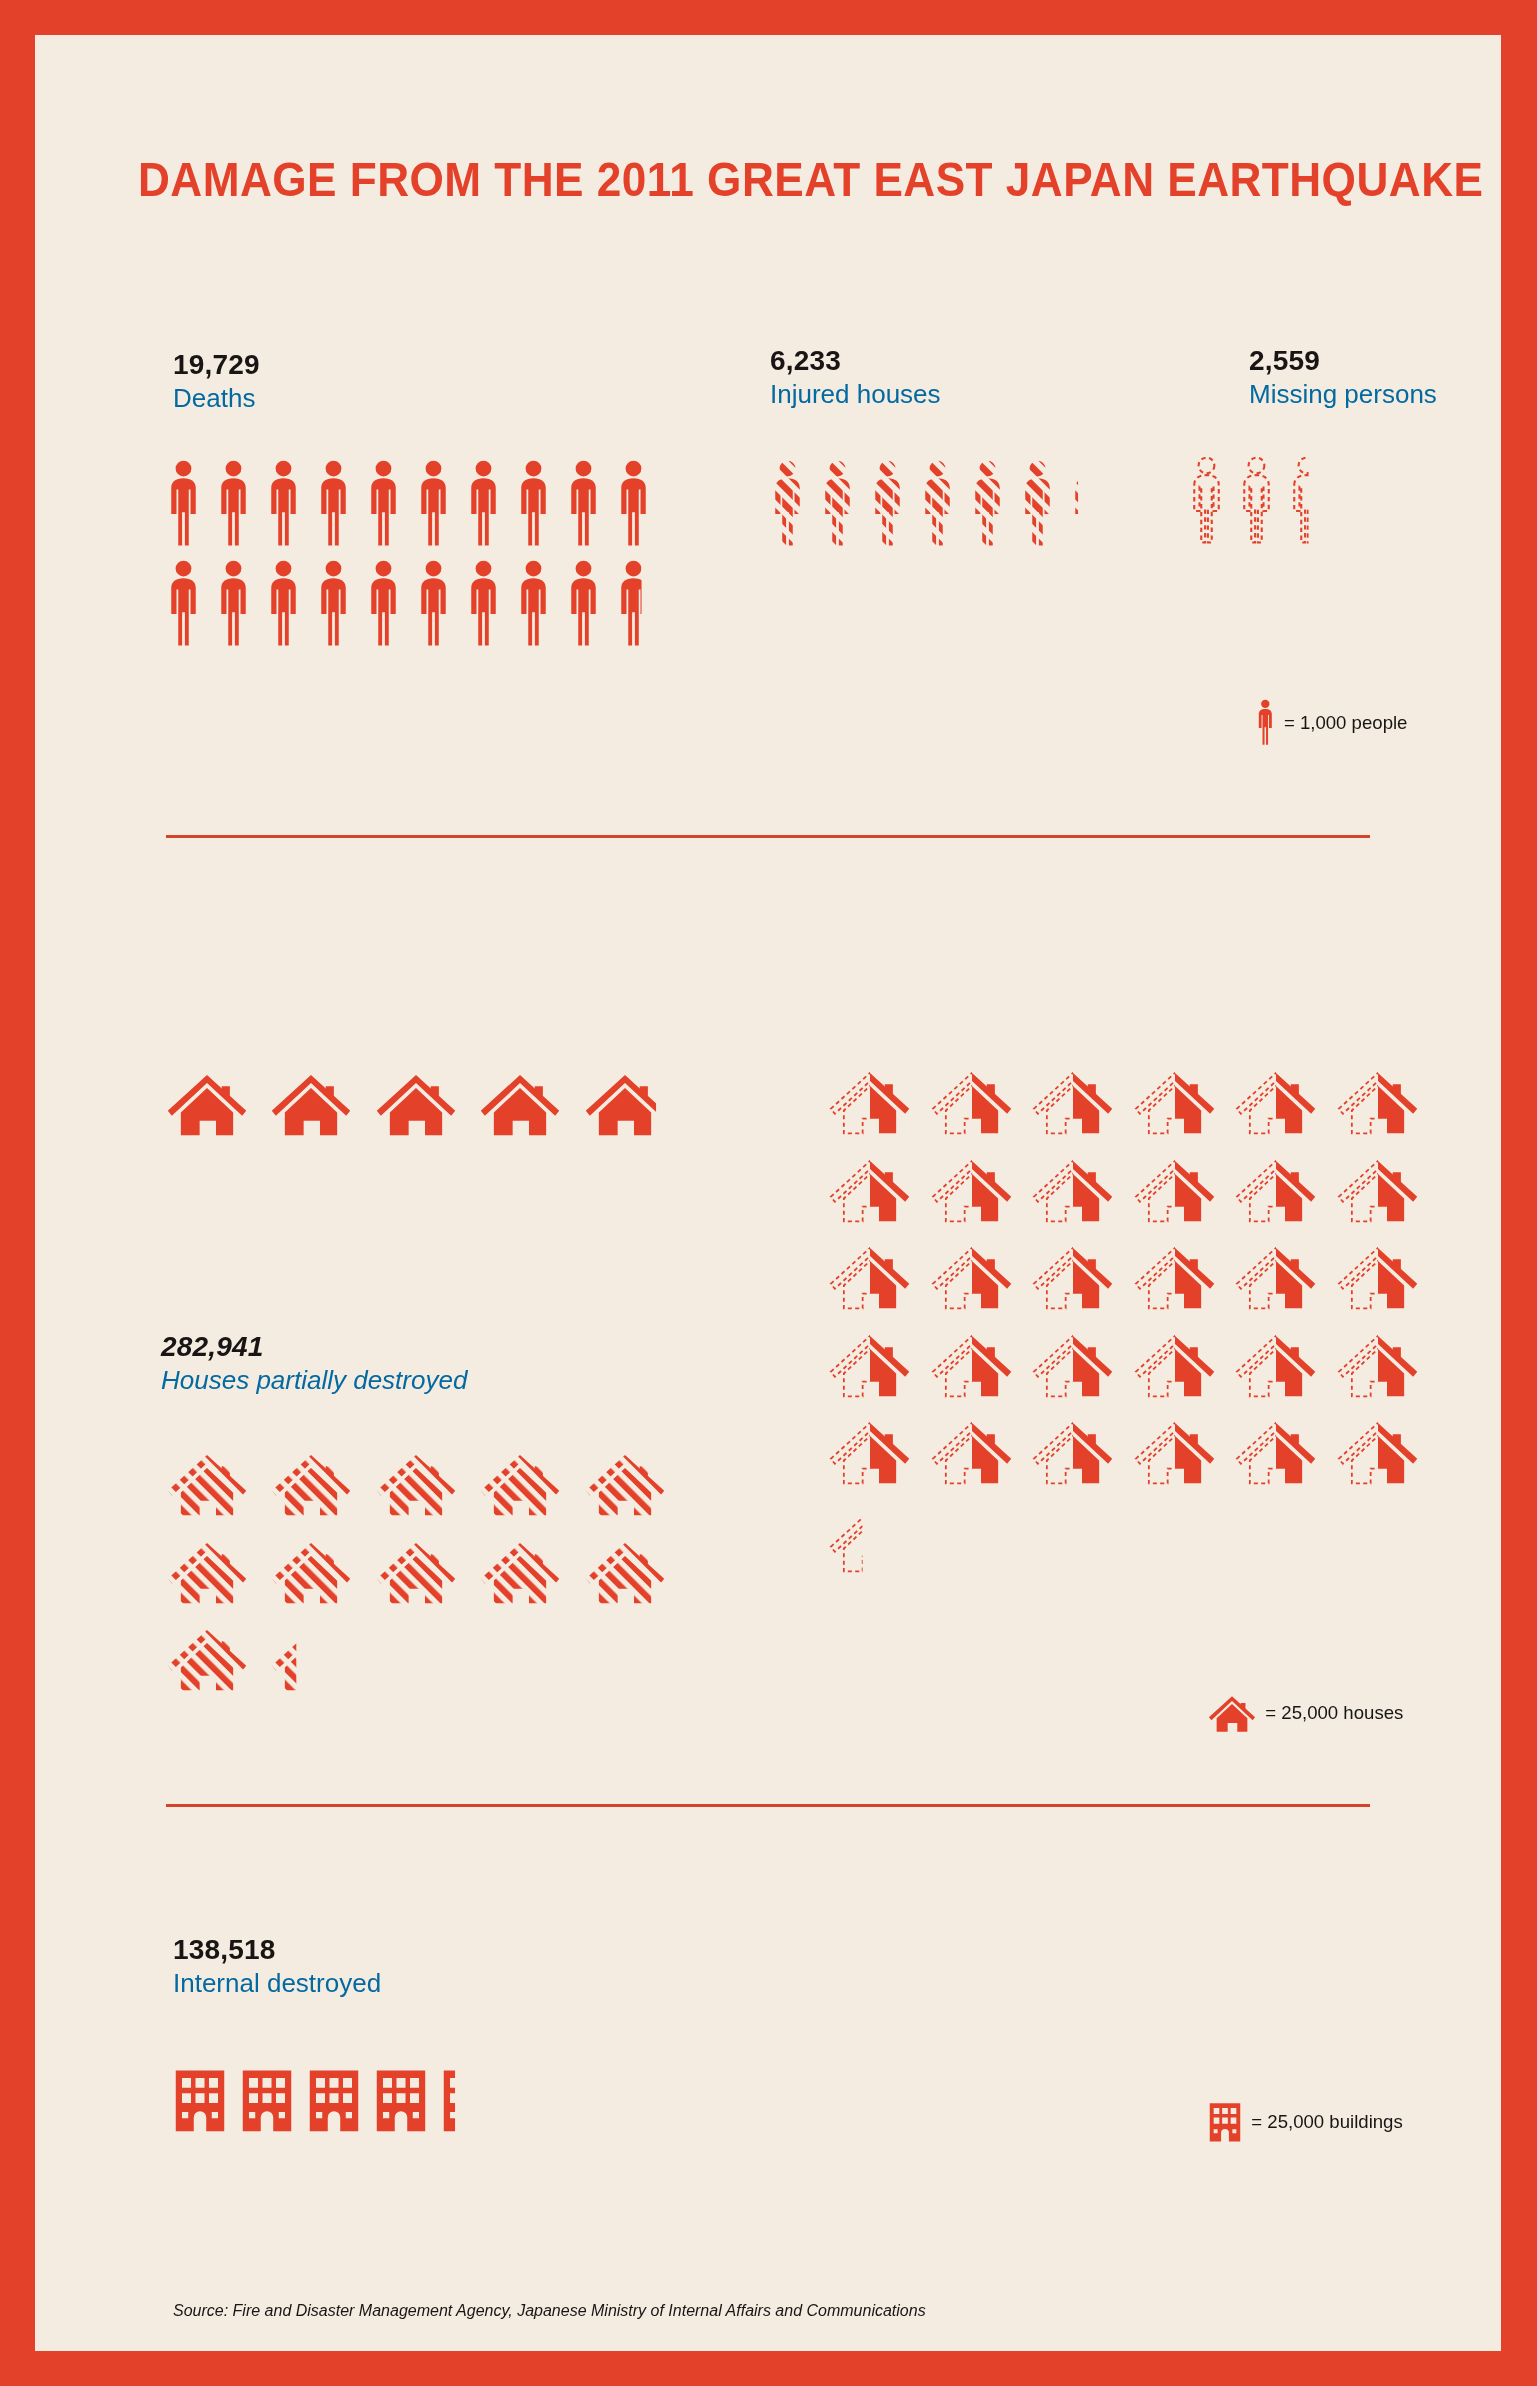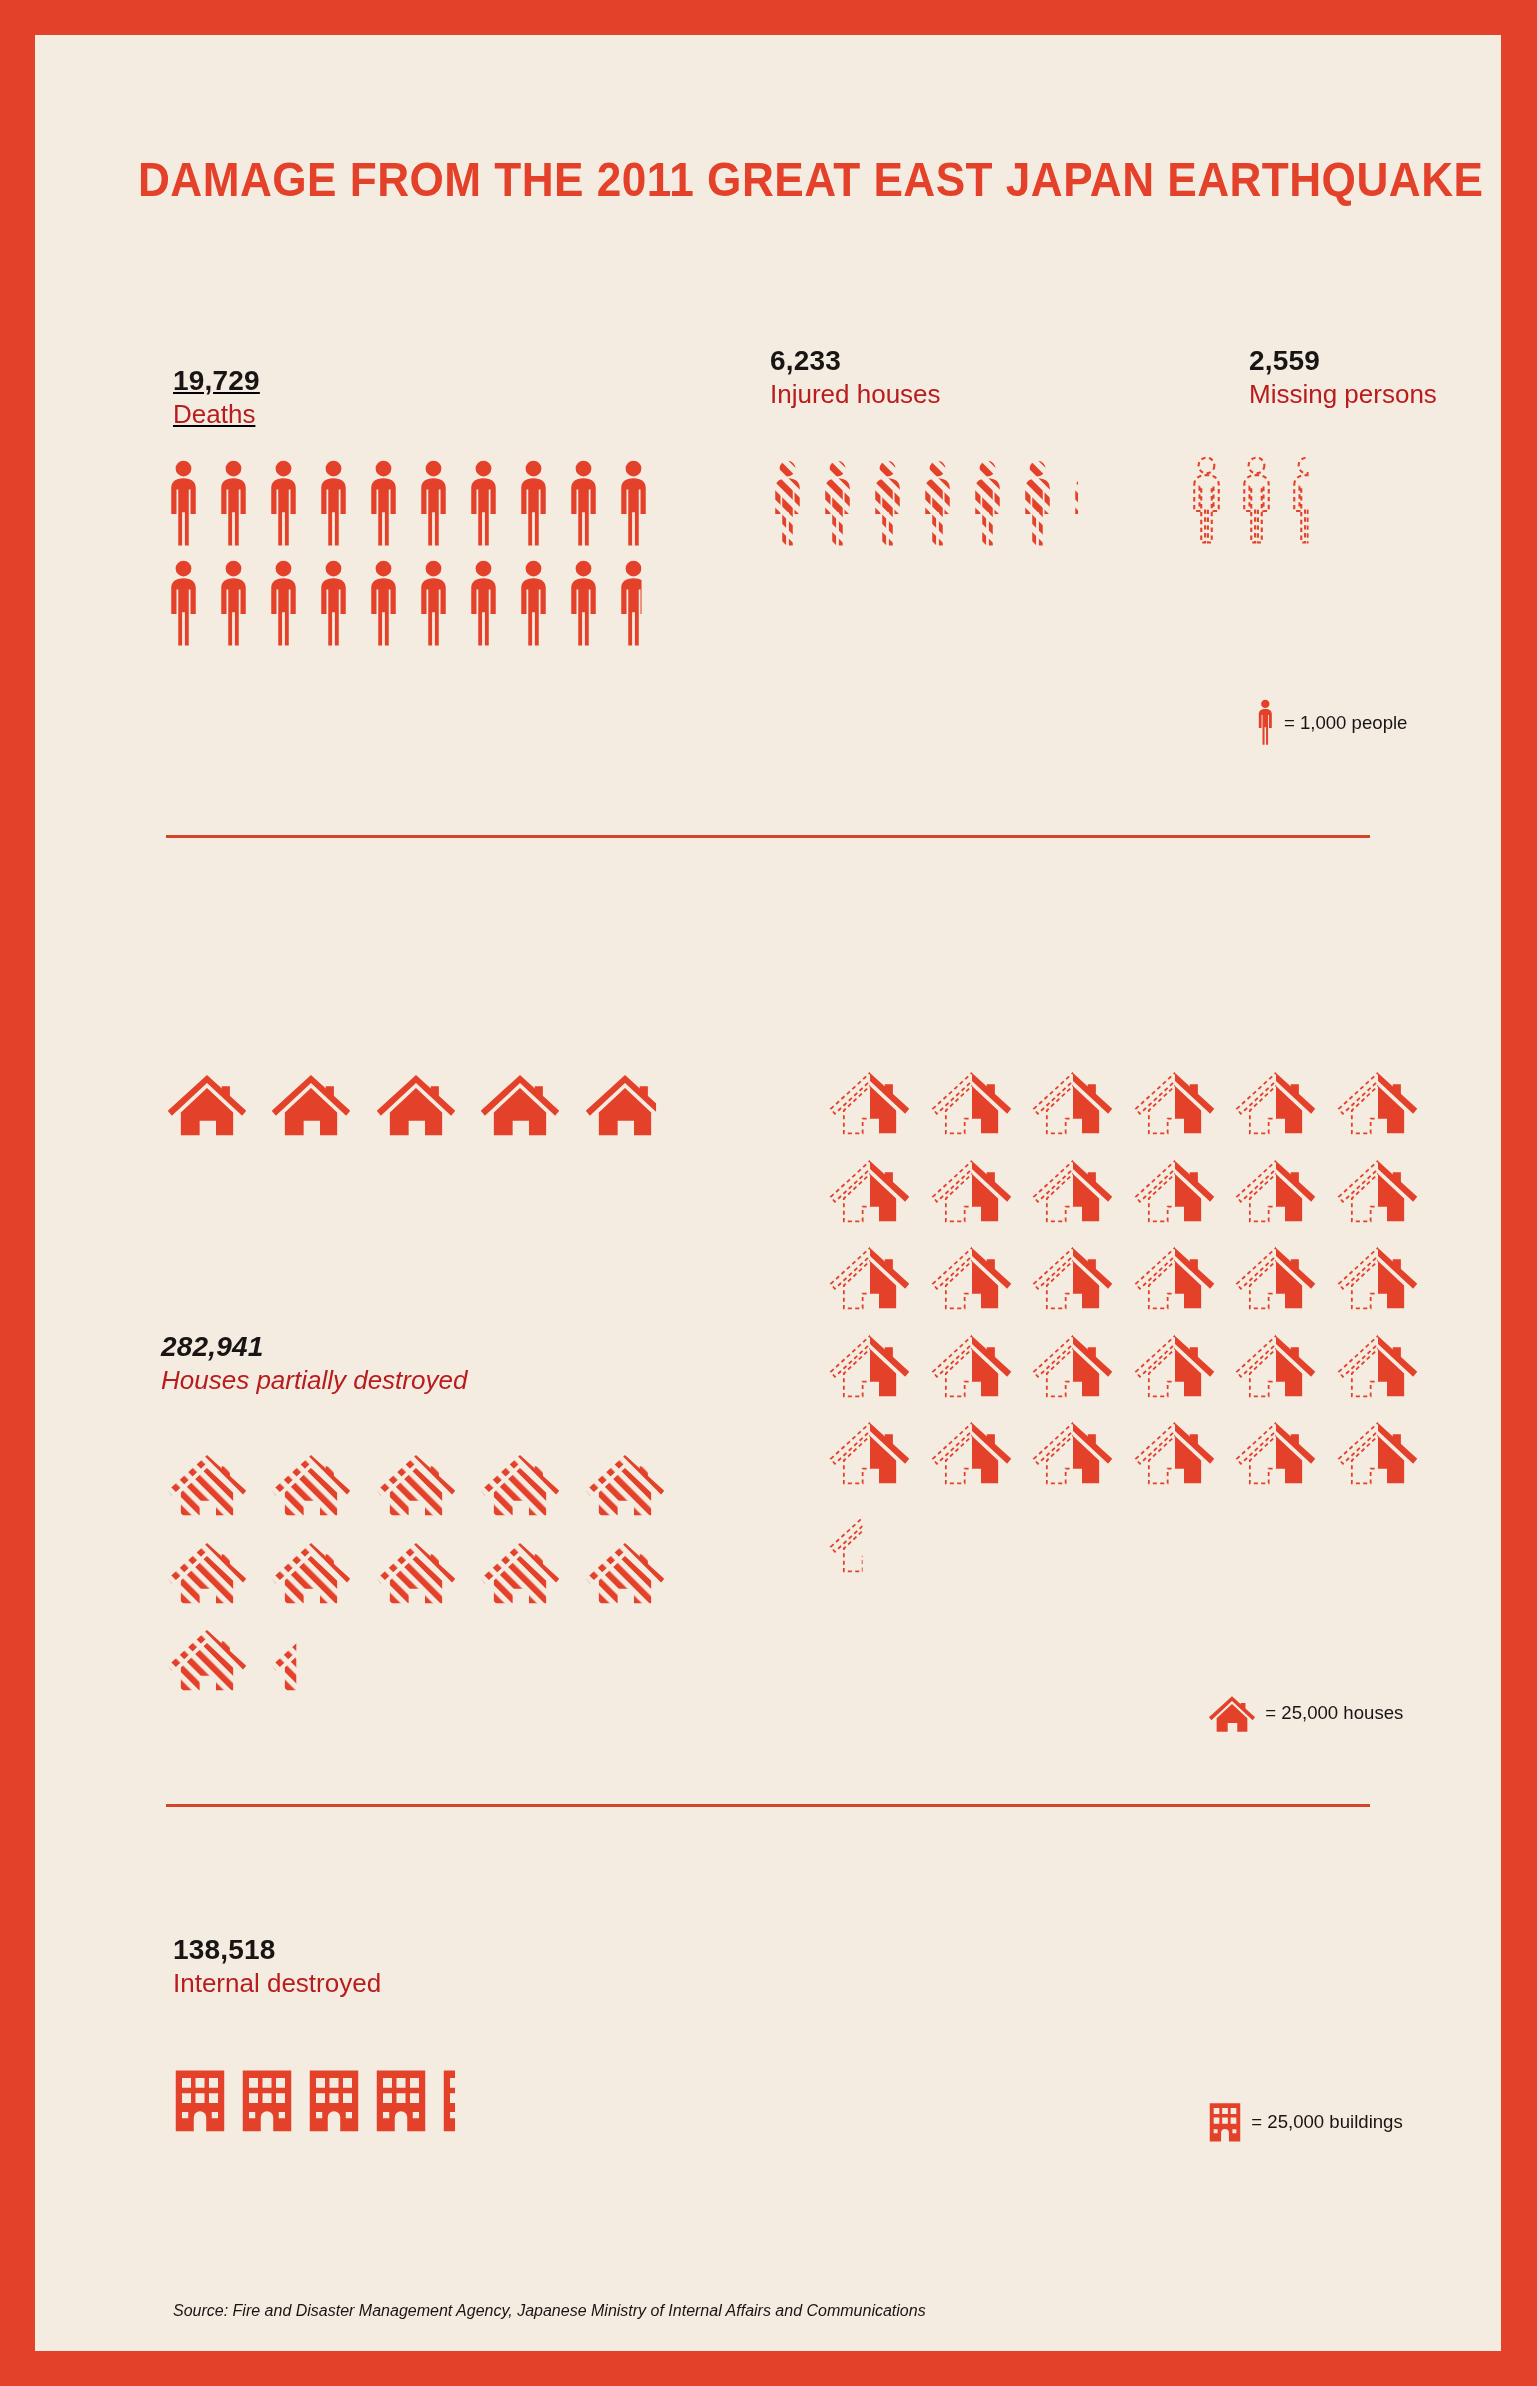--- a/index.html
+++ b/index.html
@@ -31,21 +31,21 @@
   .stat-num{
     font-size:28px;
     font-weight:bold;
     color:#181514;
     letter-spacing:0.2px;
     line-height:1.25;
   }
   .stat-label{
     font-size:26px;
     font-weight:normal;
-    color:#b91c1c;
+    color:#0369a1;
     line-height:1.3;
   }
   .block{position:absolute;}
   .divider{
     position:absolute;
     height:2.8px;
     background:#d0452c;
   }
   .legend{
     position:absolute;
@@ -70,21 +70,21 @@
   .grid{display:flex; flex-wrap:wrap;}
   svg{display:block; overflow:visible;}
 </style>
 </head>
 <body>
 
 <div class="poster">
 
   <div class="title">DAMAGE FROM THE 2011 GREAT EAST JAPAN EARTHQUAKE</div>
 
-  <div class="block" style="left:138px; top:328px;text-decoration:underline;">
+  <div class="block" style="left:138px; top:312px;">
     <div class="stat-num">19,729</div>
     <div class="stat-label">Deaths</div>
   </div>
   <div class="block" style="left:735px; top:308px;">
     <div class="stat-num">6,233</div>
     <div class="stat-label">Injured houses</div>
   </div>
   <div class="block" style="left:1214px; top:308px;">
     <div class="stat-num">2,559</div>
     <div class="stat-label">Missing persons</div>

